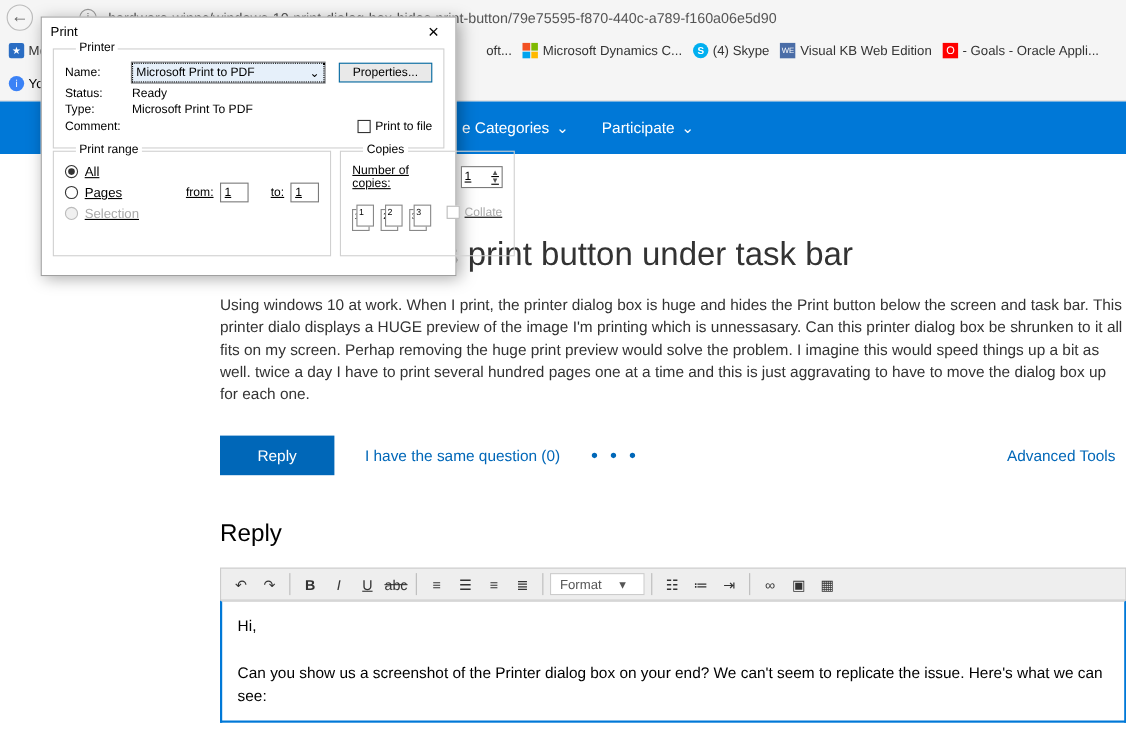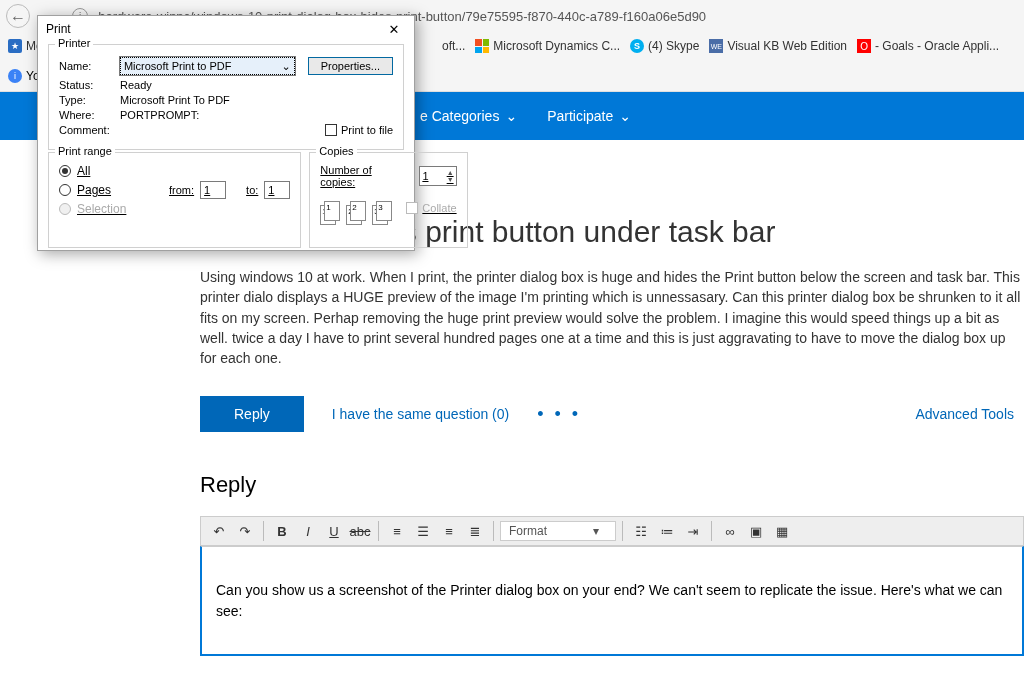--- a/index.html
+++ b/index.html
@@ -37,29 +37,29 @@
 .link-blue { color:#0067b8; font-size:14px; text-decoration:none;}
 .more-dots { color:#0067b8; font-size:18px; letter-spacing:3px;}
 .adv-tools { margin-left:auto; margin-right:10px;}
 
 
 .reply-heading { font-size:22px; font-weight:400; margin-bottom:18px;}
 .editor { border:0; }
 .toolbar { background:#eee; border:1px solid #ccc; display:flex; align-items:center; height:30px; padding:0 6px; gap:2px; font-size:13px;}
 .tool { width:24px; height:24px; display:flex; align-items:center; justify-content:center; color:#333;}
 .tool-sep { width:1px; height:20px; background:#bbb; margin:0 4px;}
-.format-sel { border:1px solid #ccc; background:#fff; padding:2px 16px 2px 8px; font-size:12px; display:flex; align-items:center; gap:46px; color:#555;}
+.format-sel { border:1px solid #ccc; background:#fff; padding:2px 16px 2px 8px; font-size:12px; display:flex; align-items:center; gap:16px; color:#555;}
 .editor-body { border:2px solid #0078d7; border-top:1px solid #ccc; min-height:110px; padding:12px 14px; font-size:14px; line-height:1.5;}
 
 
 .print-dialog { position:absolute; left:37px; top:15px; width:378px; height:236px; background:#fff; border:1px solid #a0a0a0; box-shadow: 3px 3px 14px rgba(0,0,0,0.35); font-size:12px; color:#000; }
 .dlg-title { display:flex; align-items:center; justify-content:space-between; height:26px; padding:0 8px; font-size:12px;}
 .dlg-close { width:24px; height:24px; display:flex; align-items:center; justify-content:center; font-size:13px;}
 .fieldset { border:1px solid #d0d0d0; margin:2px 10px; padding:8px 10px 10px; position:relative;}
-.fieldset-label { position:absolute; top:-8px; left:6px; background:#fff; padding:0 3px; font-size:11px;}
+.fieldset-label { position:absolute; top:-8px; left:20px; background:#fff; padding:0 3px; font-size:11px;}
 .row { display:flex; align-items:center; margin:3px 0; gap:6px;}
 .lbl { width:55px; font-size:11px;}
 .val { font-size:11px;}
 .printer-select { border:1px solid #7a7a7a; width:180px; height:20px; display:flex; align-items:center; justify-content:space-between; padding:0 4px; font-size:11px; background:#fff;}
 .printer-select.focus { outline:1px dotted #000; outline-offset:-2px; background: #e6f0fa; }
 .btn { border:1px solid #0369a1; background:#e9e9e9; padding:2px 12px; font-size:11px; }
 .btn.primary { border:1px solid #0078d7; outline:1px solid #0078d7; background:#e5f1fb;}
 .chk { display:flex; align-items:flex-start; gap:4px; font-size:11px;}
 .chk-box { width:12px; height:12px; border:1px solid #333; background:#fff;}
 .radio { width:12px; height:12px; border:1px solid #333; border-radius:50%; display:flex; align-items:center; justify-content:center; background:#fff;}
@@ -179,20 +179,21 @@
       <div class="tool-sep"></div>
       <div class="tool">☷</div>
       <div class="tool">≔</div>
       <div class="tool">⇥</div>
       <div class="tool-sep"></div>
       <div class="tool">∞</div>
       <div class="tool">▣</div>
       <div class="tool">▦</div>
     </div>
     <div class="editor-body">
+      <div>Hi,</div>
       <br>
       <div>Can you show us a screenshot of the Printer dialog box on your end? We can't seem to replicate the issue. Here's what we can see:</div>
     </div>
   </div>
 </div>
 
 <div class="print-dialog">
   <div class="dlg-title">
     <span>Print</span>
     <span class="dlg-close">✕</span>
@@ -209,24 +210,20 @@
       <span style="flex:1"></span>
       <button class="btn">Properties...</button>
     </div>
     <div class="row">
         <span class="lbl">Status:</span>
         <span class="val">Ready</span>
       </div>
     <div class="row">
         <span class="lbl">Type:</span>
         <span class="val">Microsoft Print To PDF</span>
-      </div>
-    <div class="row">
-        <span class="lbl">Where:</span>
-        <span class="val">PORTPROMPT:</span>
       </div>
     <div class="row">
       <span class="lbl">Comment:</span>
       <span style="flex:1"></span>
       <label class="chk">
           <span class="chk-box"></span>
           <span>Print to file</span>
         </label>
     </div>
   </div>

